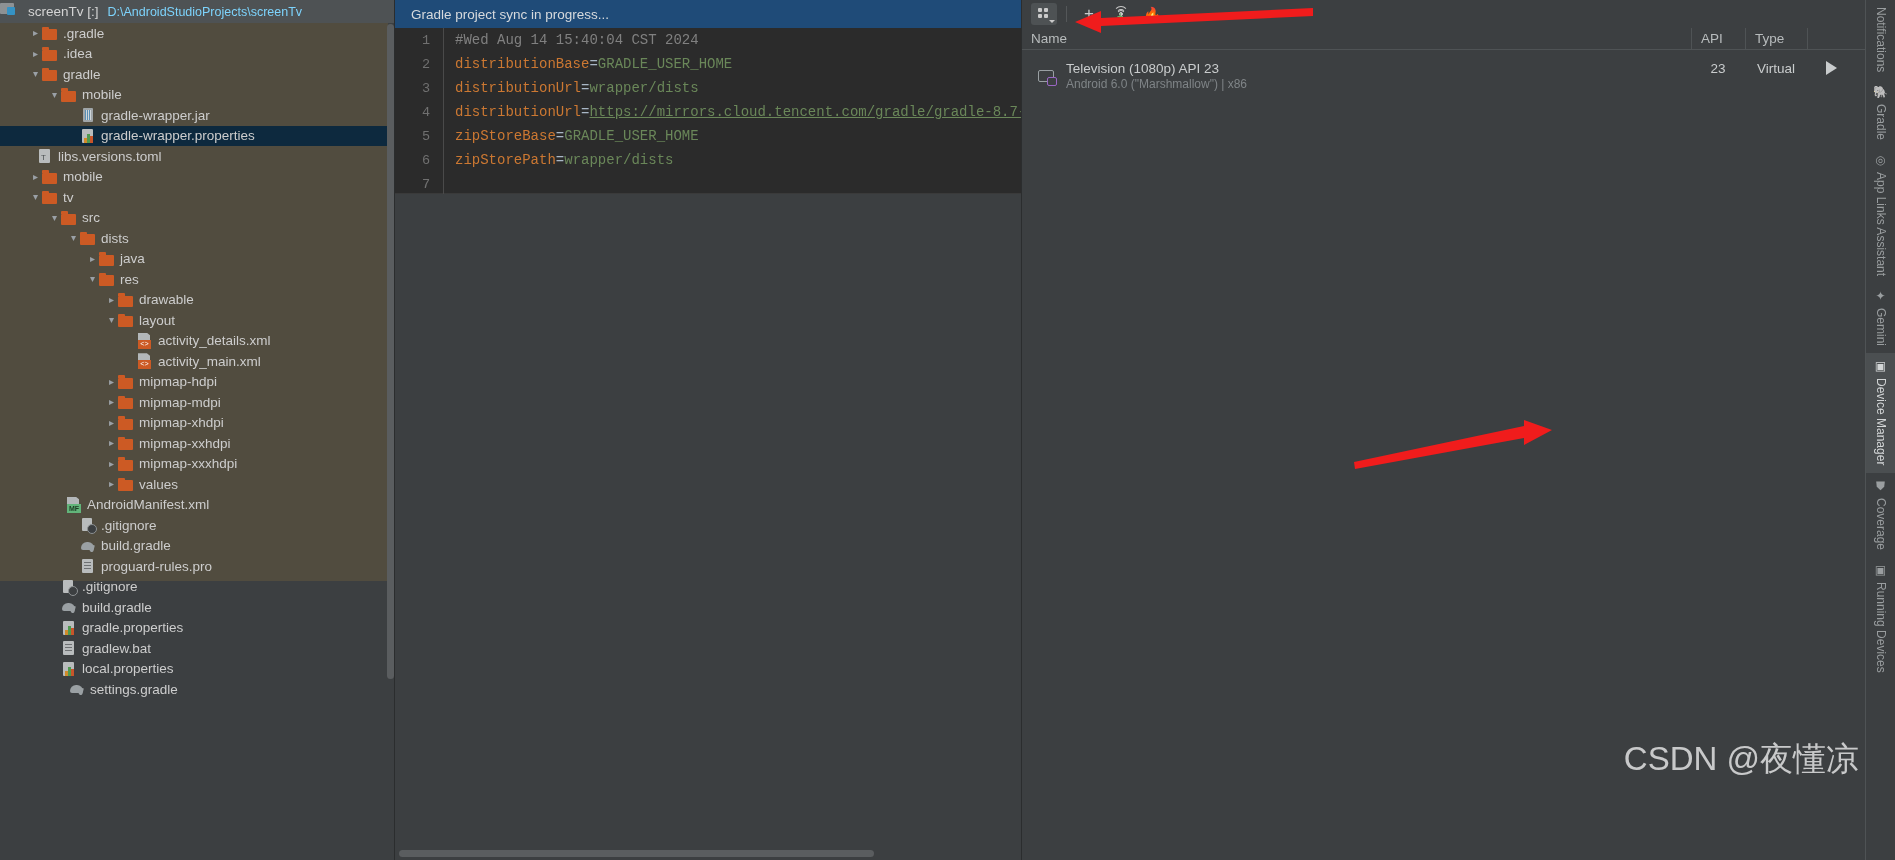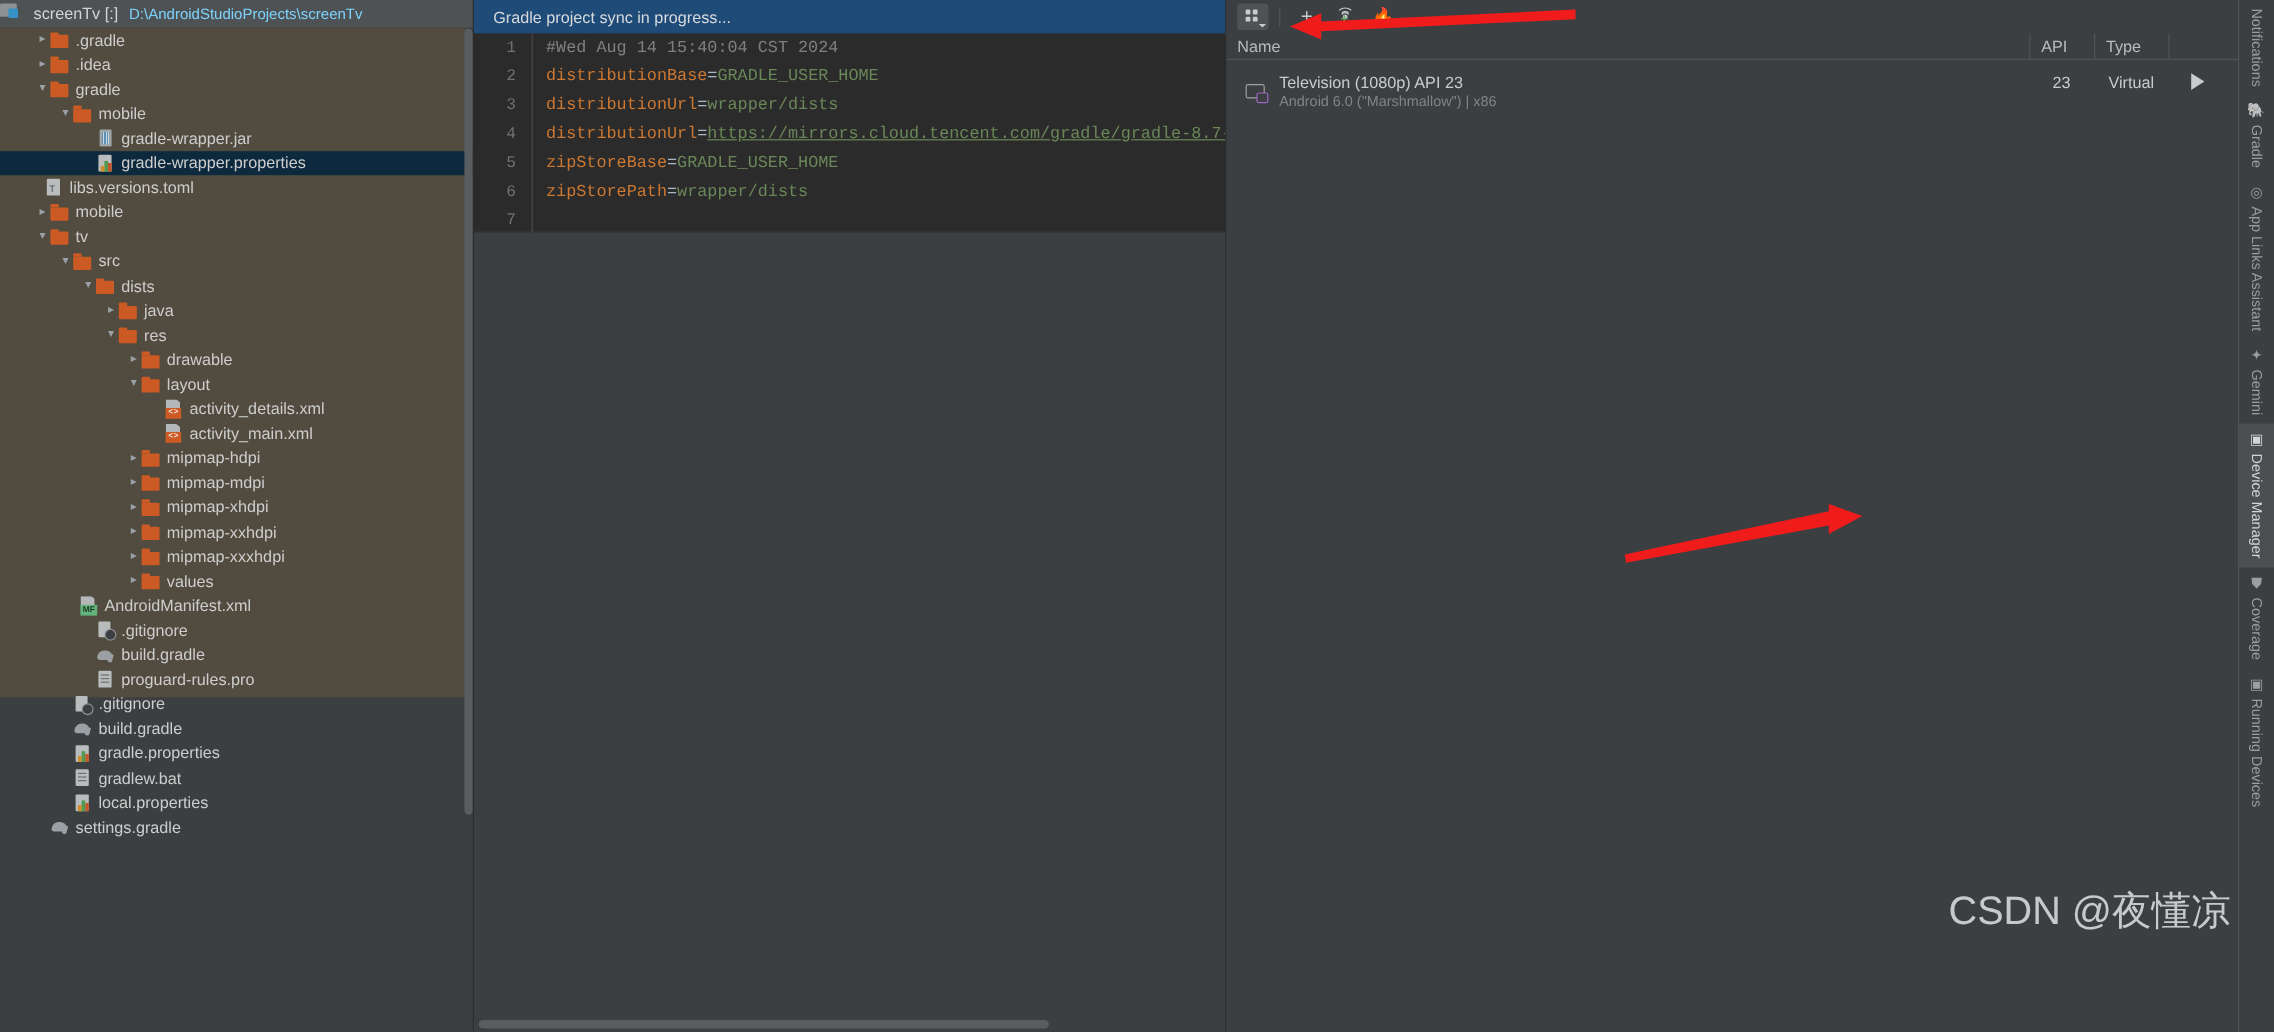--- a/index.html
+++ b/index.html
@@ -552,21 +552,21 @@
         <div class="row" style="padding-left: 48px;">
           <span class="chev empty">▸</span>
           <span class="ic ic-file"></span>
           <span class="lbl">gradlew.bat</span>
         </div>
         <div class="row" style="padding-left: 48px;">
           <span class="chev empty">▸</span>
           <span class="ic ic-props"></span>
           <span class="lbl">local.properties</span>
         </div>
-        <div class="row" style="padding-left: 29px; align-items: center;">
+        <div class="row" style="padding-left: 56px; align-items: center;">
           <span class="chev empty">▸</span>
           <span class="ic ic-elephant"></span>
           <span class="lbl">settings.gradle</span>
         </div>
       </div>
     <div class="tree-scroll"></div>
     <div class="panel-divider-v" style="right:0;"></div>
   </div>
 
   <div class="editor-panel">

